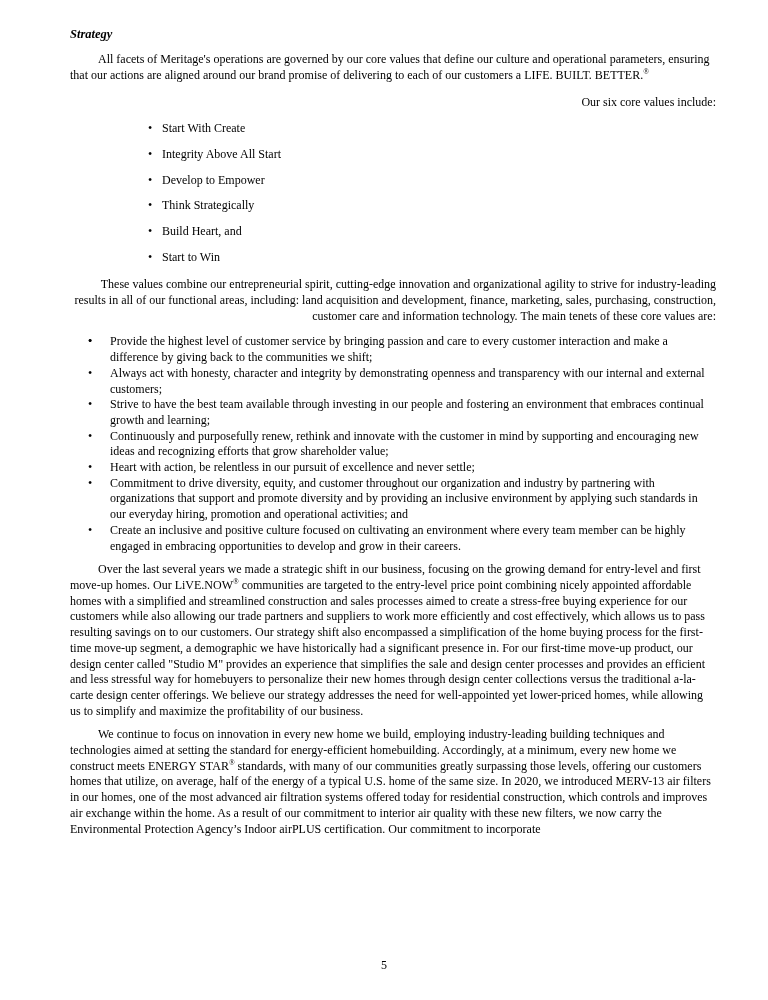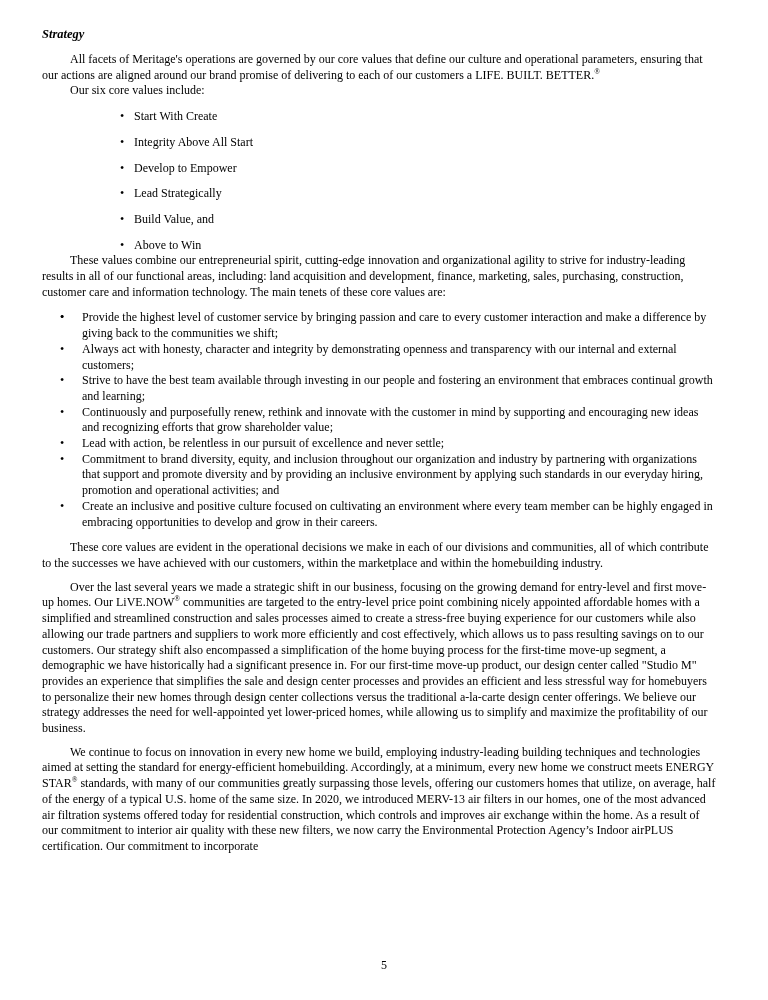--- a/index.html
+++ b/index.html
@@ -5,41 +5,41 @@
   html, body {
     margin: 0;
     padding: 0;
     background: #ffffff;
   }
   .page {
     position: relative;
     width: 768px;
     height: 1000px;
     box-sizing: border-box;
-    padding: 26px 52px 0 42px;
+    padding: 26px 52px 0 70px;
     background: #ffffff;
     color: #000000;
     font-family: "Liberation Serif", serif;
     font-size: 12px;
     line-height: 15.7px;
     text-align: left;
     overflow: hidden;
   }
   .heading {
     margin: 0;
     font-size: 12.5px;
     font-weight: bold;
     font-style: italic;
     line-height: 16px;
   }
   .para {
     margin: 10px 0 0 0;
     text-indent: 28px;
   }
-  .para.tight { margin-top: 0; }
+  .para.tight { margin-top: 12px; text-align: right; }
   sup {
     font-size: 7.5px;
     line-height: 0;
     vertical-align: super;
   }
   ul.values {
     list-style: none;
     margin: 0;
     padding: 0 0 0 78px;
   }
@@ -81,39 +81,38 @@
   <h1 class="heading">Strategy</h1>
 
   <p class="para">All facets of Meritage's operations are governed by our core values that define our culture and operational parameters, ensuring that our actions are aligned around our brand promise of delivering to each of our customers a LIFE. BUILT. BETTER.<sup>®</sup></p>
 
   <p class="para tight">Our six core values include:</p>
 
   <ul class="values">
     <li><span class="bullet">•</span><span>Start With Create</span></li>
     <li><span class="bullet">•</span><span>Integrity Above All Start</span></li>
     <li><span class="bullet">•</span><span>Develop to Empower</span></li>
-    <li><span class="bullet">•</span><span>Lead Strategically</span></li>
-    <li><span class="bullet">•</span><span>Build Value, and</span></li>
-    <li><span class="bullet">•</span><span>Above to Win</span></li>
+    <li><span class="bullet">•</span><span>Think Strategically</span></li>
+    <li><span class="bullet">•</span><span>Build Heart, and</span></li>
+    <li><span class="bullet">•</span><span>Start to Win</span></li>
   </ul>
 
   <p class="para tight">These values combine our entrepreneurial spirit, cutting-edge innovation and organizational agility to strive for industry-leading results in all of our functional areas, including: land acquisition and development, finance, marketing, sales, purchasing, construction, customer care and information technology. The main tenets of these core values are:</p>
 
   <ul class="tenets">
     <li class="gap-after"><span class="bullet">•</span></li>
     <li><span class="bullet">•</span><span>Provide the highest level of customer service by bringing passion and care to every customer interaction and make a difference by giving back to the communities we shift;</span></li>
     <li><span class="bullet">•</span><span>Always act with honesty, character and integrity by demonstrating openness and transparency with our internal and external customers;</span></li>
     <li><span class="bullet">•</span><span>Strive to have the best team available through investing in our people and fostering an environment that embraces continual growth and learning;</span></li>
     <li><span class="bullet">•</span><span>Continuously and purposefully renew, rethink and innovate with the customer in mind by supporting and encouraging new ideas and recognizing efforts that grow shareholder value;</span></li>
-    <li><span class="bullet">•</span><span>Lead with action, be relentless in our pursuit of excellence and never settle;</span></li>
-    <li><span class="bullet">•</span><span>Commitment to brand diversity, equity, and inclusion throughout our organization and industry by partnering with organizations that support and promote diversity and by providing an inclusive environment by applying such standards in our everyday hiring, promotion and operational activities; and</span></li>
+    <li><span class="bullet">•</span><span>Heart with action, be relentless in our pursuit of excellence and never settle;</span></li>
+    <li><span class="bullet">•</span><span>Commitment to drive diversity, equity, and customer throughout our organization and industry by partnering with organizations that support and promote diversity and by providing an inclusive environment by applying such standards in our everyday hiring, promotion and operational activities; and</span></li>
     <li><span class="bullet">•</span><span>Create an inclusive and positive culture focused on cultivating an environment where every team member can be highly engaged in embracing opportunities to develop and grow in their careers.</span></li>
   </ul>
 
-  <p class="para">These core values are evident in the operational decisions we make in each of our divisions and communities, all of which contribute to the successes we have achieved with our customers, within the marketplace and within the homebuilding industry.</p>
 
   <p class="para" style="margin-top:8px">Over the last several years we made a strategic shift in our business, focusing on the growing demand for entry-level and first move-up homes. Our LiVE.NOW<sup>®</sup> communities are targeted to the entry-level price point combining nicely appointed affordable homes with a simplified and streamlined construction and sales processes aimed to create a stress-free buying experience for our customers while also allowing our trade partners and suppliers to work more efficiently and cost effectively, which allows us to pass resulting savings on to our customers. Our strategy shift also encompassed a simplification of the home buying process for the first-time move-up segment, a demographic we have historically had a significant presence in. For our first-time move-up product, our design center called "Studio M" provides an experience that simplifies the sale and design center processes and provides an efficient and less stressful way for homebuyers to personalize their new homes through design center collections versus the traditional a-la-carte design center offerings. We believe our strategy addresses the need for well-appointed yet lower-priced homes, while allowing us to simplify and maximize the profitability of our business.</p>
 
   <p class="para" style="margin-top:8px">We continue to focus on innovation in every new home we build, employing industry-leading building techniques and technologies aimed at setting the standard for energy-efficient homebuilding. Accordingly, at a minimum, every new home we construct meets ENERGY STAR<sup>®</sup> standards, with many of our communities greatly surpassing those levels, offering our customers homes that utilize, on average, half of the energy of a typical U.S. home of the same size. In 2020, we introduced MERV-13 air filters in our homes, one of the most advanced air filtration systems offered today for residential construction, which controls and improves air exchange within the home. As a result of our commitment to interior air quality with these new filters, we now carry the Environmental Protection Agency’s Indoor airPLUS certification. Our commitment to incorporate</p>
 
   <div class="page-number">5</div>
 
 </div>
 
 </body></html>

